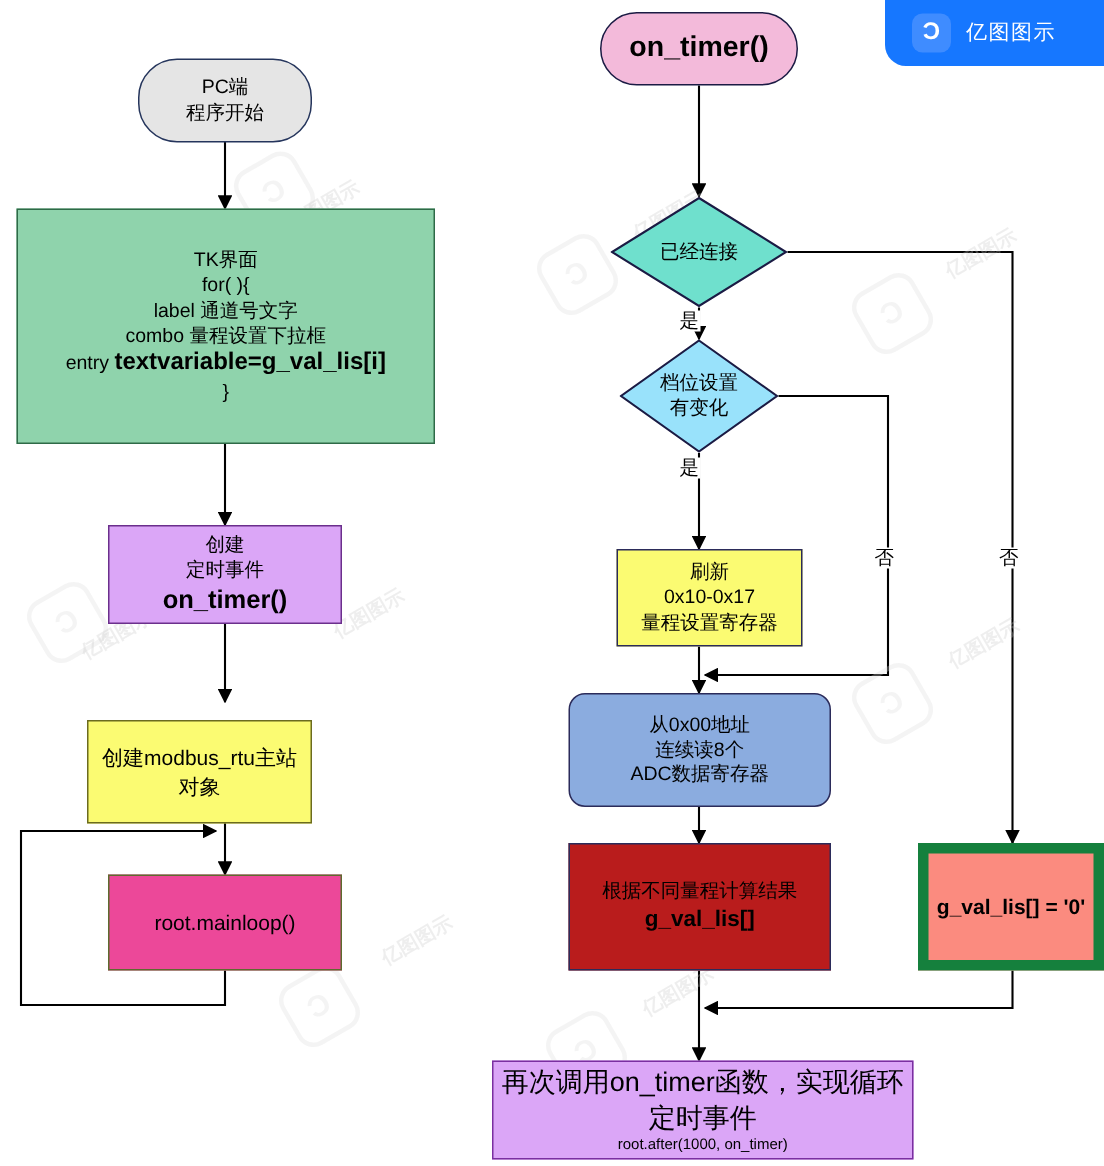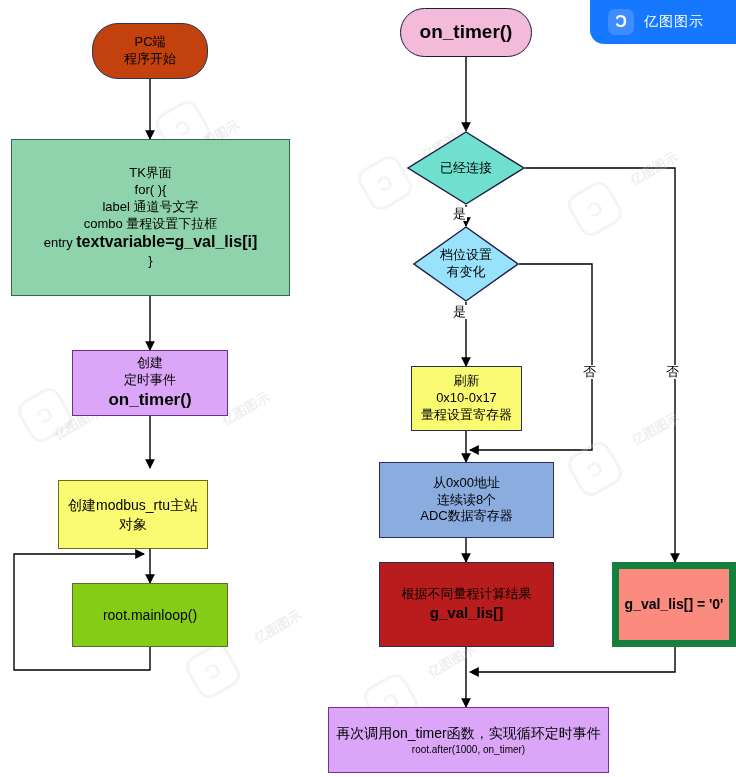--- a/index.html
+++ b/index.html
@@ -35,25 +35,25 @@
     color: #000;
     line-height: 1.30;
     border: 1px solid #2b2b5a;
     font-size: 13px;
     z-index: 3;
   }
   .node .inner { width: 100%; padding: 0 4px; }
   .b { font-weight: bold; }
 
   
-  .n-start      { background:#c2410c; border:1px solid #25355c; border-radius:26px; }
+  .n-start      { background:#e5e5e5; border:1px solid #25355c; border-radius:26px;margin-top:16px; }
   .n-tk         { background:#8fd3ac; border:1px solid #2e6a47; }
   .n-create     { background:#dba6f7; border:1px solid #6b2f8c; }
   .n-modbus     { background:#fbfb72; border:1px solid #6b6b1f; }
-  .n-mainloop   { background:#84cc16; border:1px solid #5d6b2d;justify-content:center; }
+  .n-mainloop   { background:#ec4899; border:1px solid #5d6b2d;justify-content:center; }
   .n-ontimer    { background:#f3bada; border:1px solid #1b1b44; border-radius:26px; }
   .n-refresh    { background:#fbfb72; border:1px solid #2b2b5a; }
   .n-read       { background:#8bacdf; border:1px solid #2b2b5a; }
   .n-calc       { background:#b91c1c; border:1px solid #2b2b5a; }
   .n-reset      { background:#fb8b7f; border:7px solid #15803d; }
   .n-again      { background:#dba6f7; border:1px solid #7a2fa0; }
 
   
   .diamond {
     border: none !important;
@@ -244,29 +244,29 @@
   <div class="node diamond" style="left:413px; top:226px; width:106px; height:76px;">
     <svg class="dshape" viewBox="0 0 106 76" preserveAspectRatio="none">
       <polygon points="53,1 105,38 53,75 1,38" fill="#99e2fb" stroke="#1b1b44" stroke-width="1.4"></polygon>
     </svg>
     <div class="dlabel">
       <div>档位设置</div>
       <div>有变化</div>
     </div>
   </div>
 
-  <div class="node n-refresh" style="left:411px; top:366px; width:111px; height:65px;">
+  <div class="node n-refresh" style="left:411px; top:366px; width:124px; height:65px;">
     <div class="inner">
       <div>刷新</div>
       <div>0x10-0x17</div>
       <div>量程设置寄存器</div>
     </div>
   </div>
 
-  <div class="node n-read" style="left:379px; top:462px; width:175px; height:76px;">
+  <div class="node n-read" style="left:379px; top:462px; width:175px; height:76px;border-radius:11px;">
     <div class="inner">
       <div>从0x00地址</div>
       <div>连续读8个</div>
       <div>ADC数据寄存器</div>
     </div>
   </div>
 
   <div class="node n-calc" style="left:379px; top:562px; width:175px; height:85px;">
     <div class="inner">
       <div>根据不同量程计算结果</div>
@@ -275,21 +275,21 @@
   </div>
 
   <div class="node n-reset" style="left:612px; top:562px; width:124px; height:85px;">
     <div class="inner">
       <div class="b" style="font-size:14px">g_val_lis[] = '0'</div>
     </div>
   </div>
 
   <div class="node n-again" style="left:328px; top:707px; width:281px; height:66px;">
     <div class="inner">
-      <div style="font-size:14px">再次调用on_timer函数，实现循环定时事件</div>
+      <div style="font-size:18px">再次调用on_timer函数，实现循环定时事件</div>
       <div style="font-size:10px">root.after(1000, on_timer)</div>
     </div>
   </div>
 
   <div class="edge-label" style="left:452px; top:207px;">是</div>
   <div class="edge-label" style="left:452px; top:305px;">是</div>
   <div class="edge-label" style="left:582px; top:365px;">否</div>
   <div class="edge-label" style="left:665px; top:365px;">否</div>
 
   <div id="logo">

